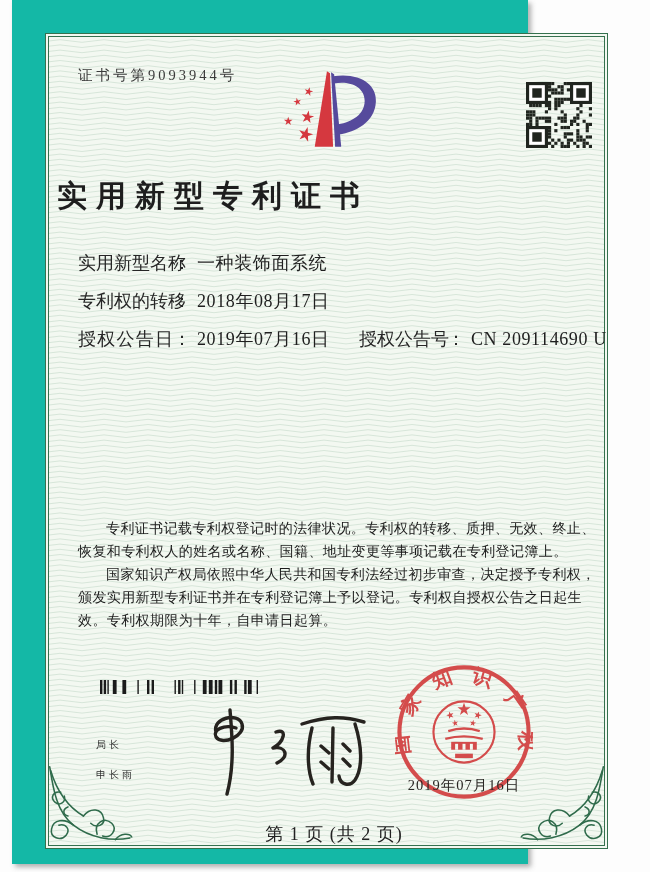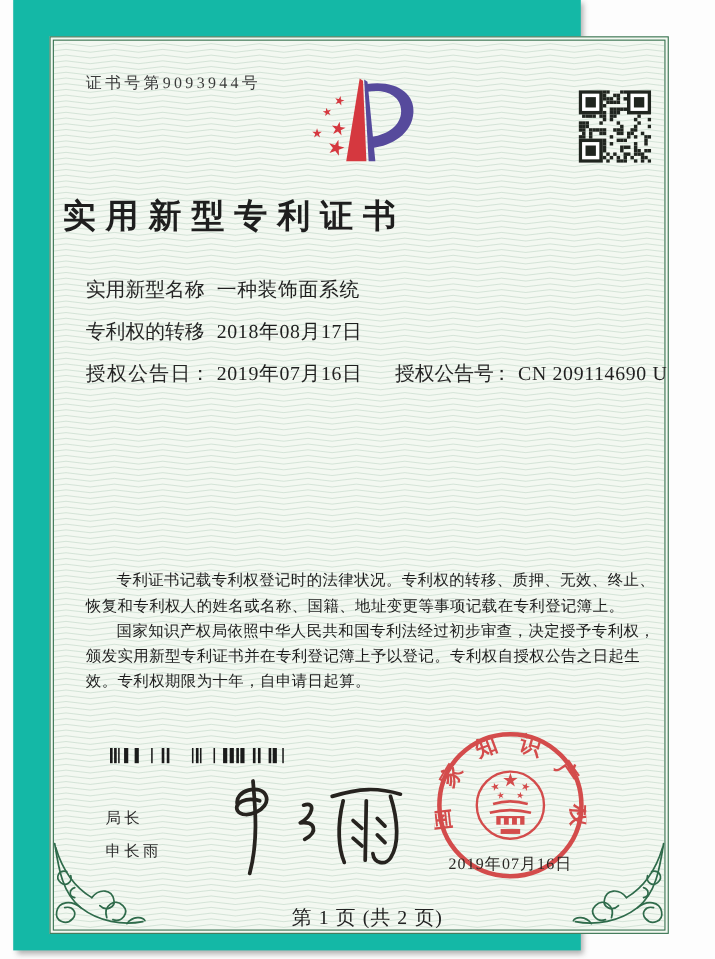--- a/index.html
+++ b/index.html
@@ -24,21 +24,21 @@
   .fields{position:absolute;left:66px;top:253px;width:522px;font-size:18px;z-index:4;}
   .frow{height:20px;line-height:20px;margin-bottom:18px;position:relative;white-space:nowrap;}
   .flabel{display:inline-block;width:95px;text-align:justify;text-align-last:justify;vertical-align:top;color:#262626;}
   .fcolon{display:inline-block;margin-right:6px;color:#262626;}
   .fvalue{letter-spacing:.6px;color:#1f1f1f;}
   .fpair2{position:absolute;left:269px;top:0;margin-left:12px;}
   .body-text{position:absolute;left:66px;top:517px;width:521px;font-size:14px;
     line-height:23px;letter-spacing:.4px;color:#1c1c1c;z-index:4;}
   .body-text p{margin:0;text-indent:2em;}
   .barcode{position:absolute;left:88px;top:680px;width:158px;height:14px;z-index:4;}
-  .signoff{position:absolute;left:84px;top:730px;font-size:14px;line-height:30px;letter-spacing:3px;z-index:4;font-family:Liberation Serif, serif;}
+  .signoff{position:absolute;left:84px;top:730px;font-size:10px;line-height:30px;letter-spacing:3px;z-index:4;font-family:Liberation Serif, serif;}
   .signature{position:absolute;left:180px;top:706px;width:182px;height:92px;z-index:4;}
   .seal{position:absolute;left:383px;top:663px;width:138px;height:138px;z-index:4;opacity:.93;}
   .seal-date{position:absolute;left:383px;top:776px;width:138px;text-align:center;
     font-size:14.5px;letter-spacing:1px;color:#2a2724;z-index:5;}
   .page-info{position:absolute;left:0;top:822px;width:644px;text-align:center;
     font-size:18px;letter-spacing:1px;color:#222;z-index:4;}
 </style>
 </head>
 <body>
 

